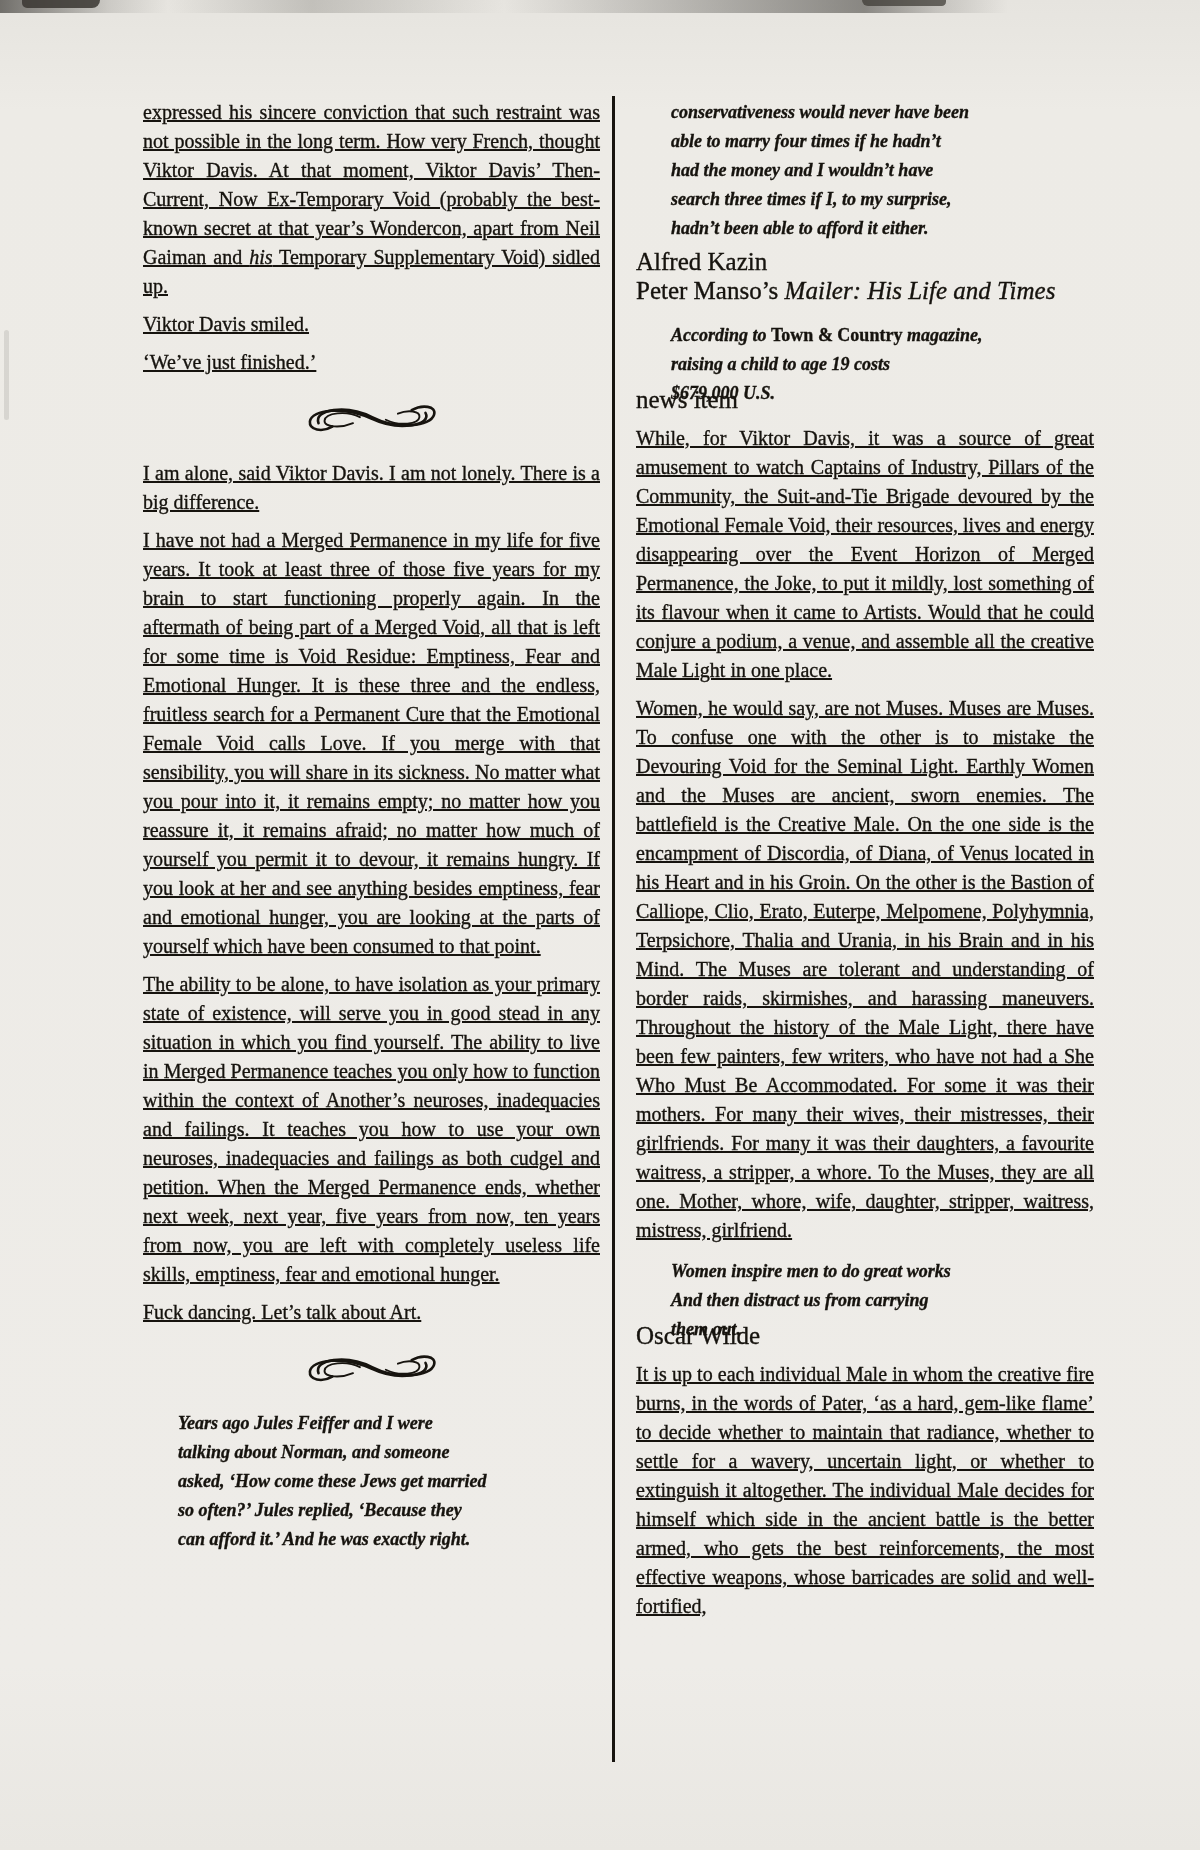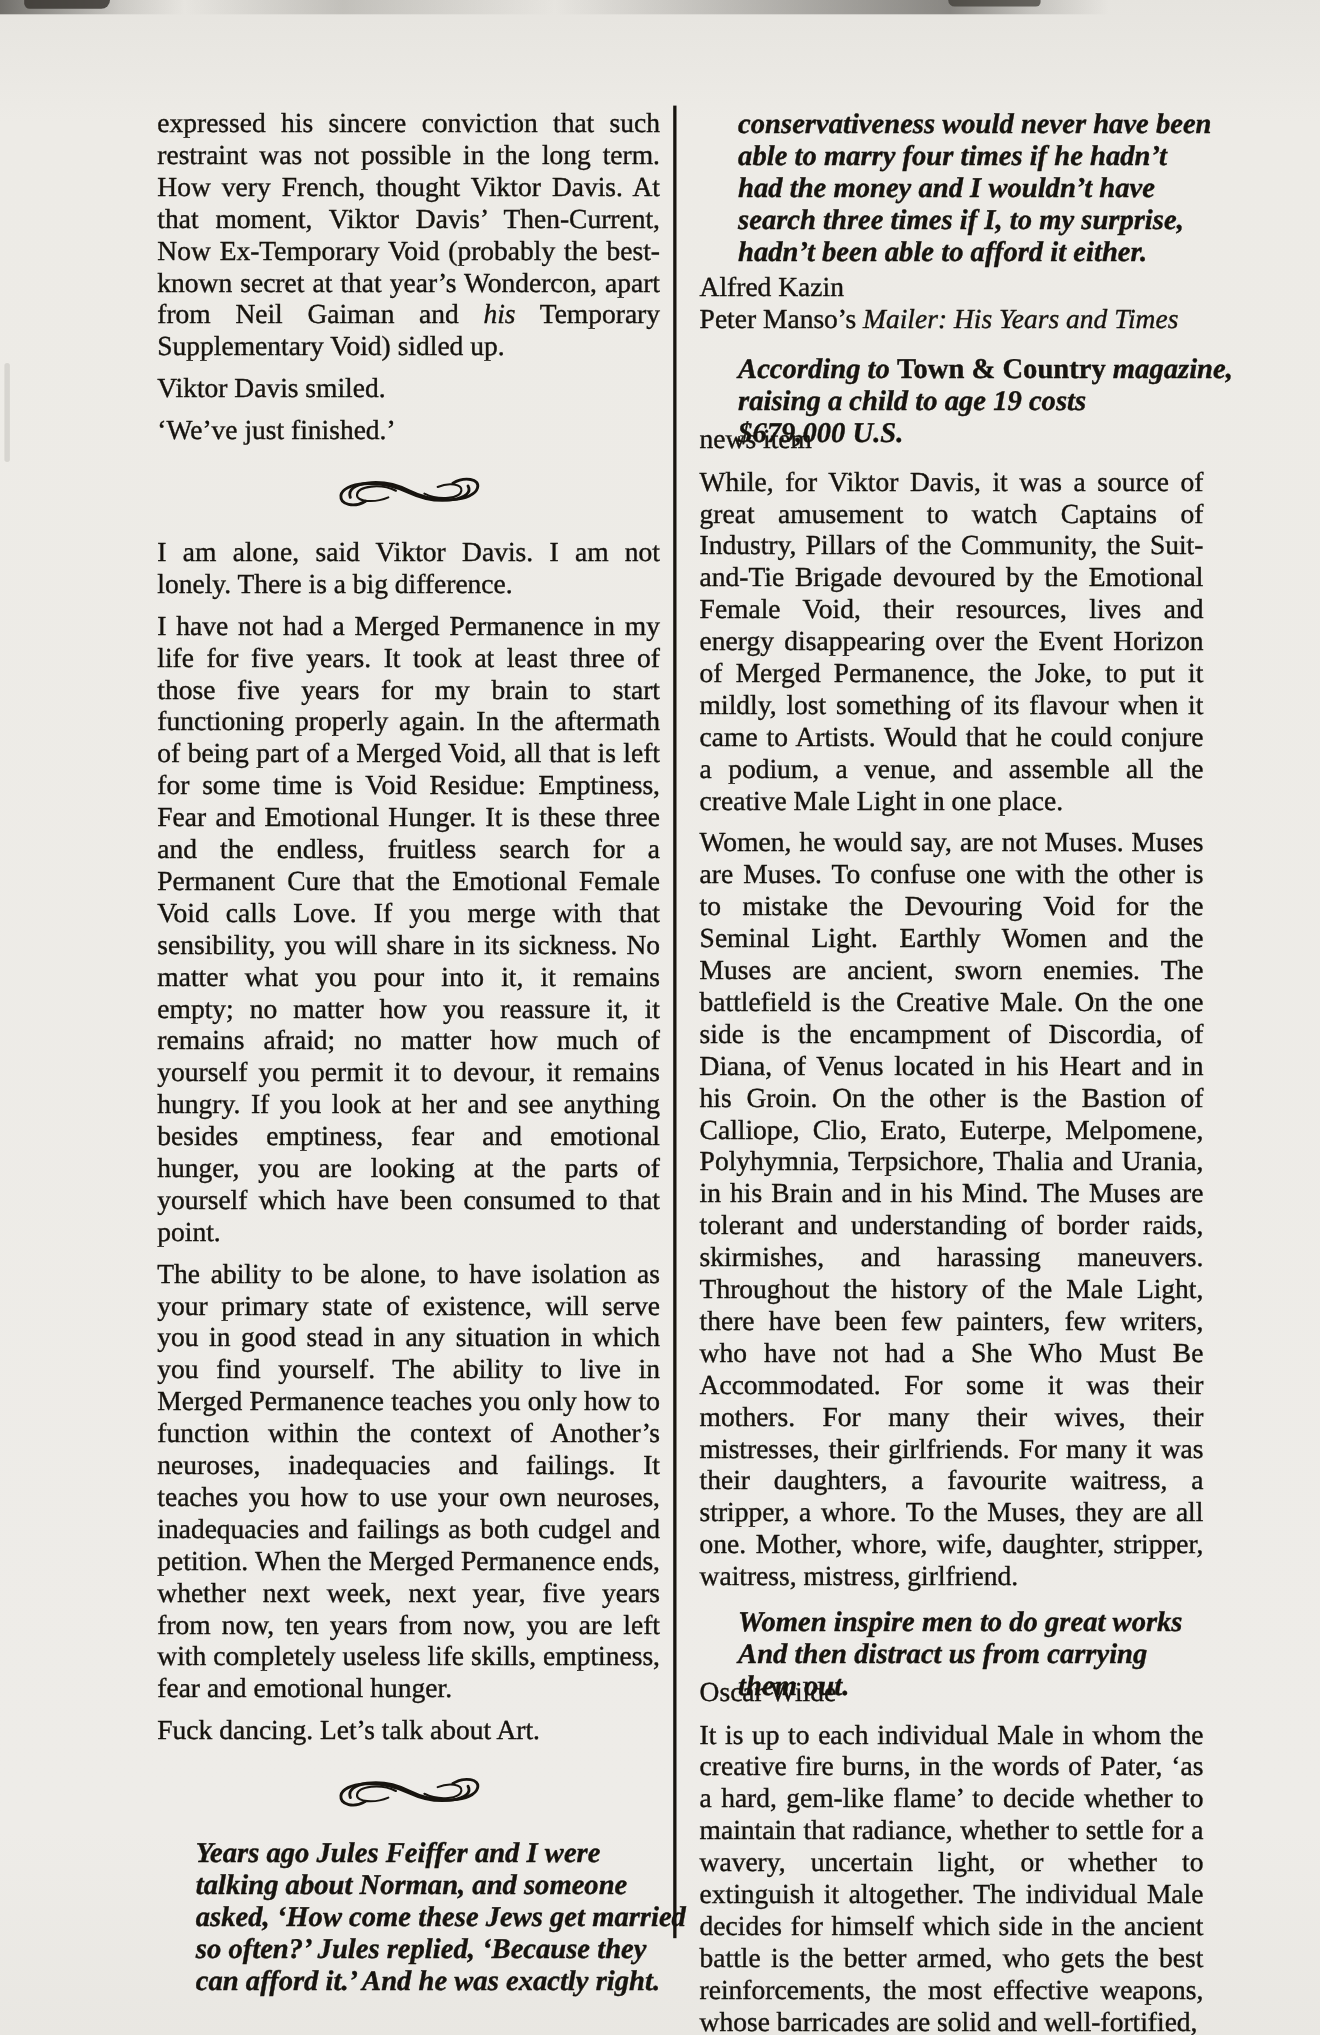--- a/index.html
+++ b/index.html
@@ -22,27 +22,27 @@
       rgba(60,58,54,.55) 72%, rgba(60,58,54,.20) 78%, rgba(230,228,223,0) 84%);
   }
   .artifact{position:absolute;background:#393631;}
   .a1{left:22px;top:0;width:78px;height:8px;border-radius:0 0 8px 5px;opacity:.85;}
   .a2{left:862px;top:0;width:84px;height:6px;border-radius:0 0 5px 7px;opacity:.7;}
   .a3{left:4px;top:330px;width:5px;height:90px;opacity:.12;border-radius:3px;}
   .divider{position:absolute;left:612px;top:96px;width:3px;height:1666px;background:#17140f;}
   .col{position:absolute;top:98px;}
   .col-left{left:143px;width:457px;}
   .col-right{left:636px;width:458px;}
-  p.body{margin:0 0 9px 0;font-size:25px;line-height:29px;}
+  p.body{margin:0 0 9px 0;font-size:20px;line-height:29px;text-decoration:underline;}
   .j{text-align:justify;}
   .dlg{margin:0 0 8px 0;}
   .ornament{text-align:center;margin:18px 0 14px 0;height:50px;}
   .bq{
     margin:12px 0 4px 35px;
-    font-size:26px;line-height:29px;
+    font-size:18px;line-height:29px;
     font-style:italic;font-weight:bold;
   }
   .bq > div{white-space:nowrap;}
   .rom{font-style:normal;font-weight:normal;}
   .bq .rom{font-weight:bold;}
   .attr{font-size:25px;line-height:29px;margin:4px 0 0 0;}
   .attr-src{margin:0 0 16px 0;}
   .attr-src em{font-style:italic;}
   .attr-wilde{padding-right:78px;margin-bottom:10px;}
   .mt{margin-top:14px;}
@@ -101,21 +101,21 @@
 
   <div class="col col-right">
     <div class="bq" style="margin-top:0;">
       <div>conservativeness would never have been</div>
       <div>able to marry four times if he hadn’t</div>
       <div>had the money and I wouldn’t have</div>
       <div>search three times if I, to my surprise,</div>
       <div>hadn’t been able to afford it either.</div>
     </div>
     <div class="attr">Alfred Kazin</div>
-    <div class="attr attr-src"><span class="rom">Peter Manso’s </span><em>Mailer: His Years and Times</em></div>
+    <div class="attr attr-src"><span class="rom">Peter Manso’s </span><em>Mailer: His Life and Times</em></div>
 
     <div class="bq" style="margin-top:0;">
       <div><span>According to </span><span class="rom">Town &amp; Country </span><span>magazine,</span></div>
       <div>raising a child to age 19 costs</div>
       <div>$679,000 U.S.</div>
     </div>
     <div class="attr" style="margin-top:-27px;margin-bottom:10px;">news item</div>
 
     <p class="body j mt">While, for Viktor Davis, it was a source of great amusement to watch Captains of Industry, Pillars of the Community, the Suit-and-Tie Brigade devoured by the Emotional Female Void, their resources, lives and energy disappearing over the Event Horizon of Merged Permanence, the Joke, to put it mildly, lost something of its flavour when it came to Artists. Would that he could conjure a podium, a venue, and assemble all the creative Male Light in one place.</p>
     <p class="body j">Women, he would say, are not Muses. Muses are Muses. To confuse one with the other is to mistake the Devouring Void for the Seminal Light. Earthly Women and the Muses are ancient, sworn enemies. The battlefield is the Creative Male. On the one side is the encampment of Discordia, of Diana, of Venus located in his Heart and in his Groin. On the other is the Bastion of Calliope, Clio, Erato, Euterpe, Melpomene, Polyhymnia, Terpsichore, Thalia and Urania, in his Brain and in his Mind. The Muses are tolerant and understanding of border raids, skirmishes, and harassing maneuvers. Throughout the history of the Male Light, there have been few painters, few writers, who have not had a She Who Must Be Accommodated. For some it was their mothers. For many their wives, their mistresses, their girlfriends. For many it was their daughters, a favourite waitress, a stripper, a whore. To the Muses, they are all one. Mother, whore, wife, daughter, stripper, waitress, mistress, girlfriend.</p>

